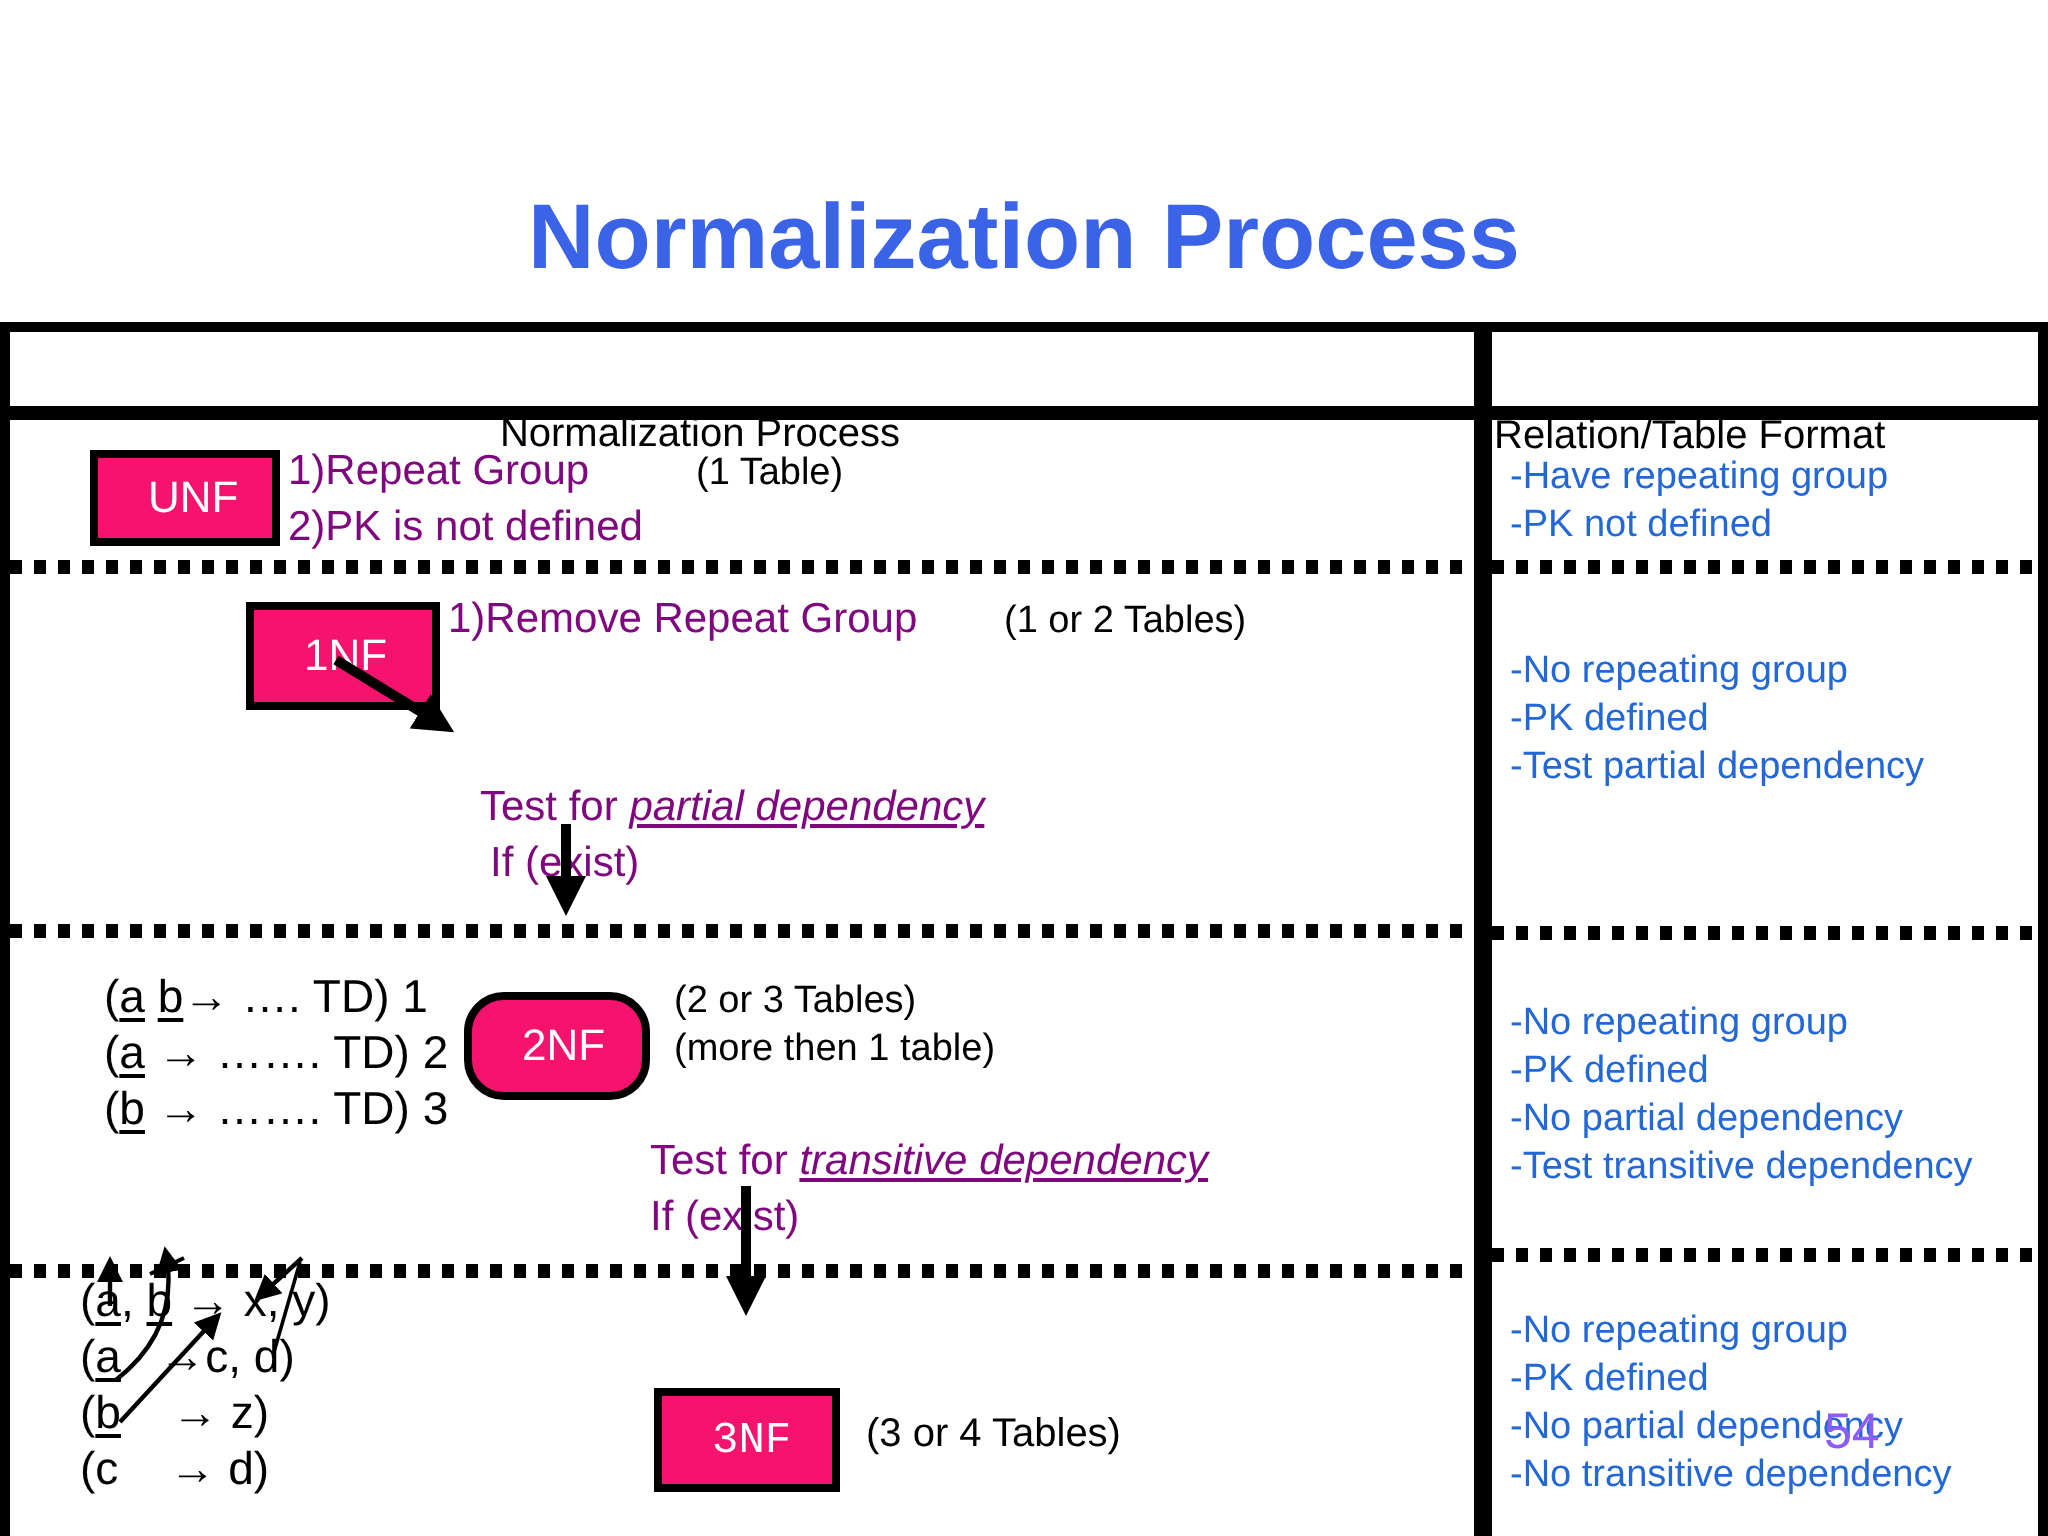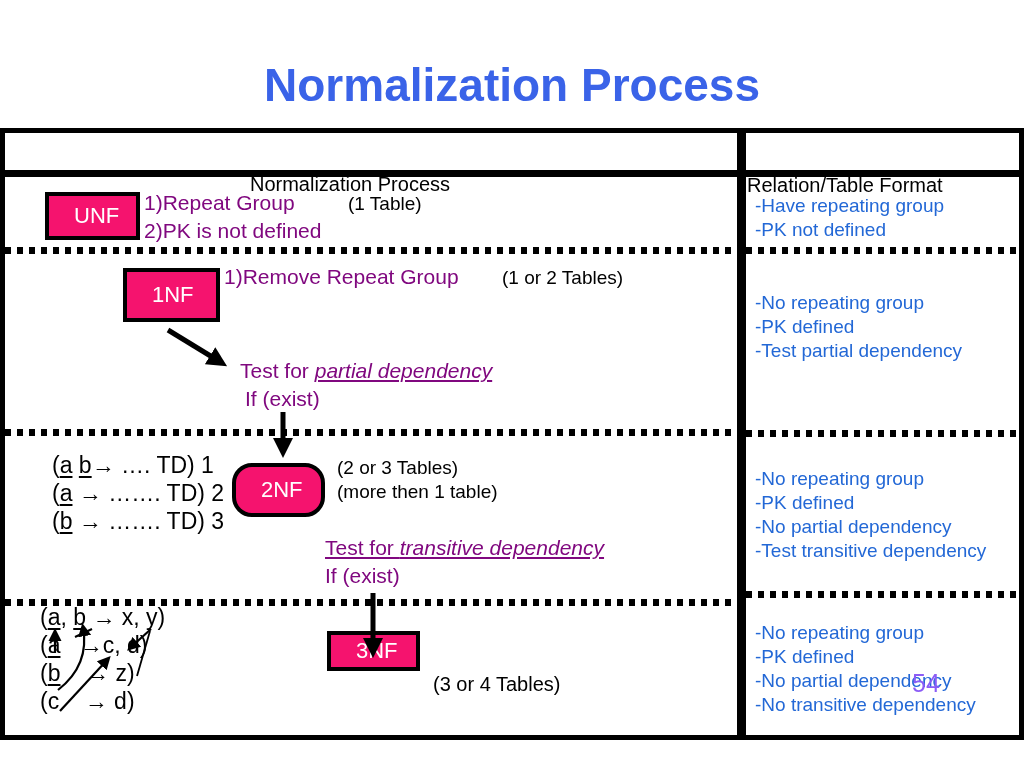--- a/index.html
+++ b/index.html
@@ -1,18 +1,18 @@
 <!DOCTYPE html>
 <html><head>
 <meta charset="utf-8">
 <style>
   html,body{margin:0;padding:0;background:#fff;}
   .slide{position:relative;width:1024px;height:768px;background:#fff;overflow:hidden;
          font-family:"Liberation Sans",sans-serif;color:#000;}
-  .abs{position:absolute;}
+  .abs{position:absolute;margin-top:33px;}
   .title{left:0;top:58px;width:1024px;text-align:center;font-size:46px;font-weight:bold;
          color:#3A63E8;letter-spacing:0px;}
   .tframe{left:0;top:128px;width:1024px;height:612px;border:5px solid #000;box-sizing:border-box;}
   .hline{left:5px;top:170px;width:1014px;height:7px;background:#000;}
   .vdiv{left:737px;top:128px;width:9px;height:612px;background:#000;}
   .dash{height:7px;background:repeating-linear-gradient(90deg,#000 0 6px,transparent 6px 12px);}
   .colhead{font-size:20px;color:#000;white-space:nowrap;}
   .nfbox{background:#F5136E;border:4px solid #000;box-sizing:border-box;color:#fff;
          font-size:22px;display:flex;align-items:center;padding-left:25px;}
   .pline{font-size:21px;color:#80087F;white-space:nowrap;}
@@ -74,38 +74,38 @@
   <div class="abs" style="left:52px;top:451px;">
     <div class="frm"><span>(</span><span class="u">a</span><span> </span><span class="u">b</span><span>→ …. TD) 1</span></div>
     <div class="frm"><span>(</span><span class="u">a</span><span> → ……. TD) 2</span></div>
     <div class="frm"><span>(</span><span class="u">b</span><span> → ……. TD) 3</span></div>
   </div>
   <div class="abs nfbox" style="left:232px;top:463px;width:93px;height:54px;border-radius:20px;">
     <span>2NF</span>
   </div>
   <div class="abs note" style="left:337px;top:457px;">(2 or 3 Tables)</div>
   <div class="abs note" style="left:337px;top:481px;">(more then 1 table)</div>
-  <div class="abs pline" style="left:325px;top:536px;text-decoration:underline;">
+  <div class="abs pline" style="left:325px;top:536px;">
     <span>Test for </span><span class="term">transitive dependency</span>
   </div>
   <div class="abs pline" style="left:325px;top:564px;">If (exist)</div>
   <div class="abs" style="left:755px;top:467px;">
     <div class="bluelist">-No repeating group</div>
     <div class="bluelist">-PK defined</div>
     <div class="bluelist">-No partial dependency</div>
     <div class="bluelist">-Test transitive dependency</div>
   </div>
 
   <div class="abs" style="left:40px;top:603px;">
     <div class="frm"><span>(</span><span class="u">a</span><span>, </span><span class="u">b</span><span> → x, y)</span></div>
     <div class="frm"><span>(</span><span class="u">a</span><span>&nbsp;&nbsp; →c, d)</span></div>
     <div class="frm"><span>(</span><span class="u">b</span><span>&nbsp;&nbsp;&nbsp; → z)</span></div>
     <div class="frm"><span>(c</span><span>&nbsp;&nbsp;&nbsp; → d)</span></div>
   </div>
-  <div class="abs nfbox" style="left:327px;top:631px;width:93px;height:40px;">
+  <div class="abs nfbox" style="left:327px;top:661px;width:93px;height:52px;font-family:Liberation Mono, monospace;">
     <span>3NF</span>
   </div>
   <div class="abs note" style="left:433px;top:673px;font-size:20px;">(3 or 4 Tables)</div>
   <div class="abs" style="left:755px;top:621px;">
     <div class="bluelist">-No repeating group</div>
     <div class="bluelist">-PK defined</div>
     <div class="bluelist">-No partial dependency</div>
     <div class="bluelist">-No transitive dependency</div>
   </div>
   <div class="abs pagenum" style="left:912px;top:669px;">54</div>

